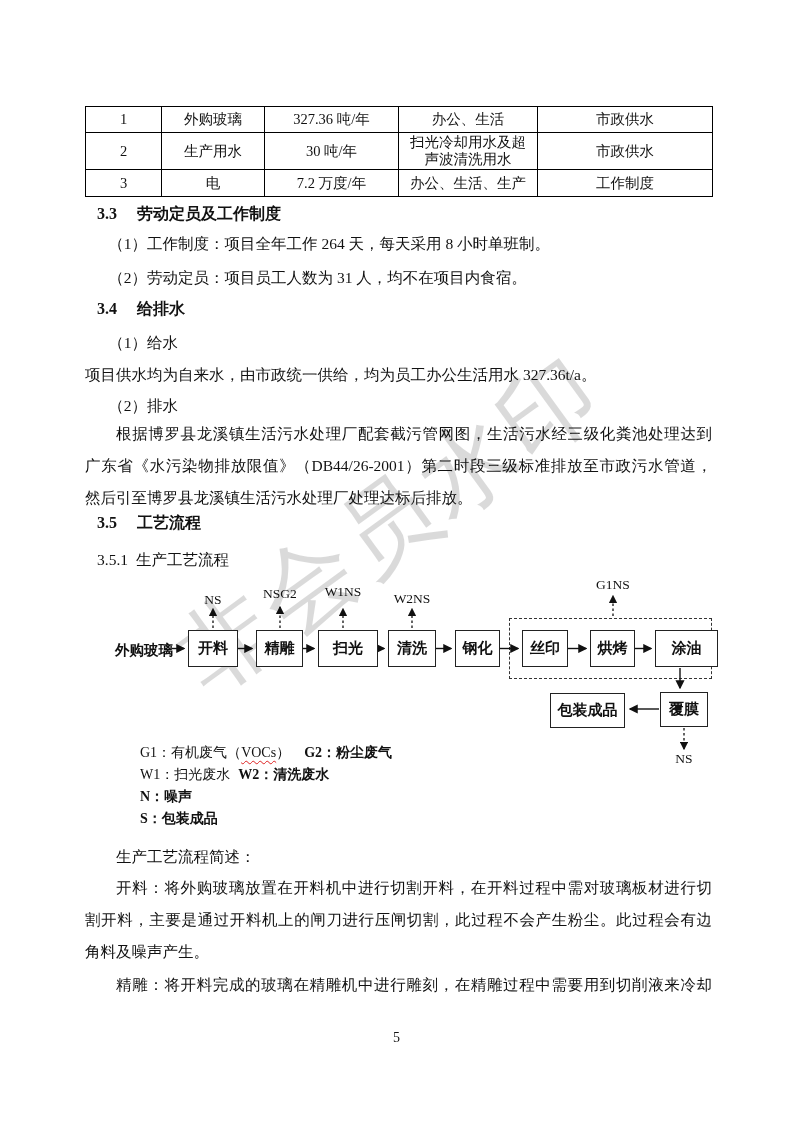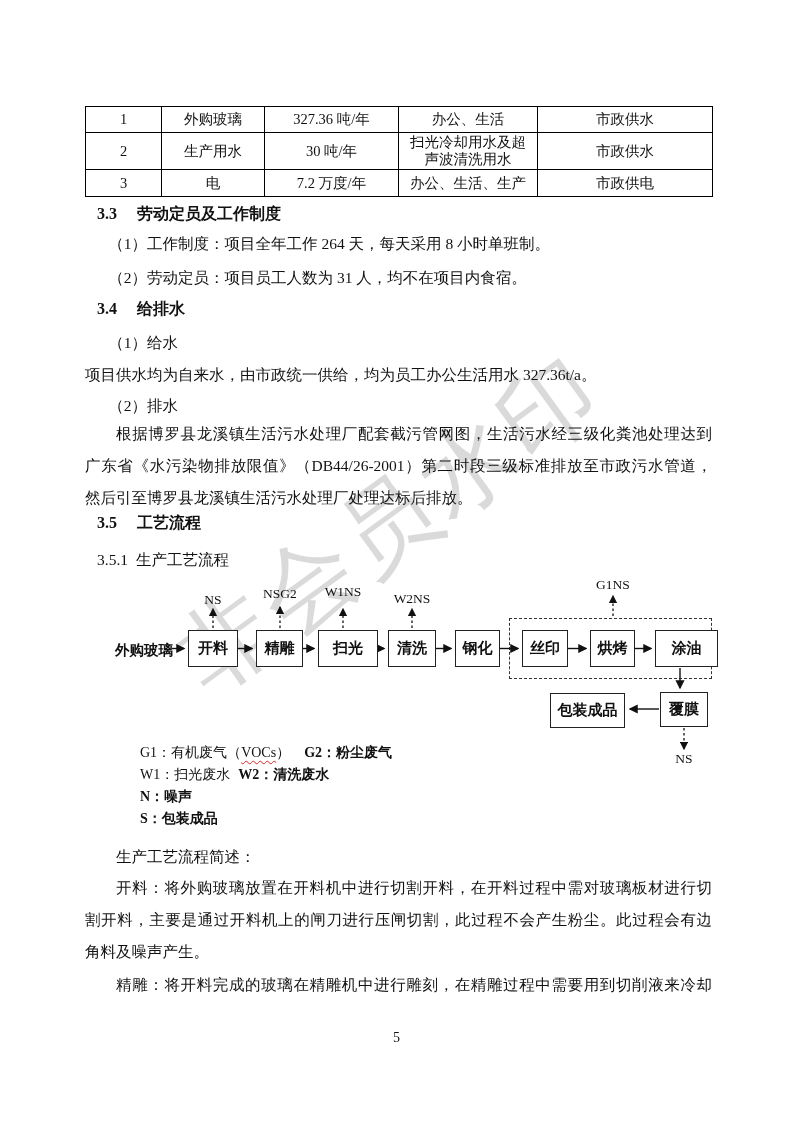--- a/index.html
+++ b/index.html
@@ -85,21 +85,21 @@
           <td>生产用水</td>
           <td>30 吨/年</td>
           <td>扫光冷却用水及超声波清洗用水</td>
           <td>市政供水</td>
         </tr>
         <tr style="height:27px;">
           <td>3</td>
           <td>电</td>
           <td>7.2 万度/年</td>
           <td>办公、生活、生产</td>
-          <td>市政供电</td>
+          <td>工作制度</td>
         </tr>
       </tbody>
     </table>
 
     <div class="h2 abs" style="top:202px;">
       <span class="num">3.3</span><span>劳动定员及工作制度</span>
     </div>
     <div class="line indent15 abs" style="top:228px;">（1）工作制度：项目全年工作 264 天，每天采用 8 小时单班制。</div>
     <div class="line indent15 abs" style="top:262px;">（2）劳动定员：项目员工人数为 31 人，均不在项目内食宿。</div>
 

